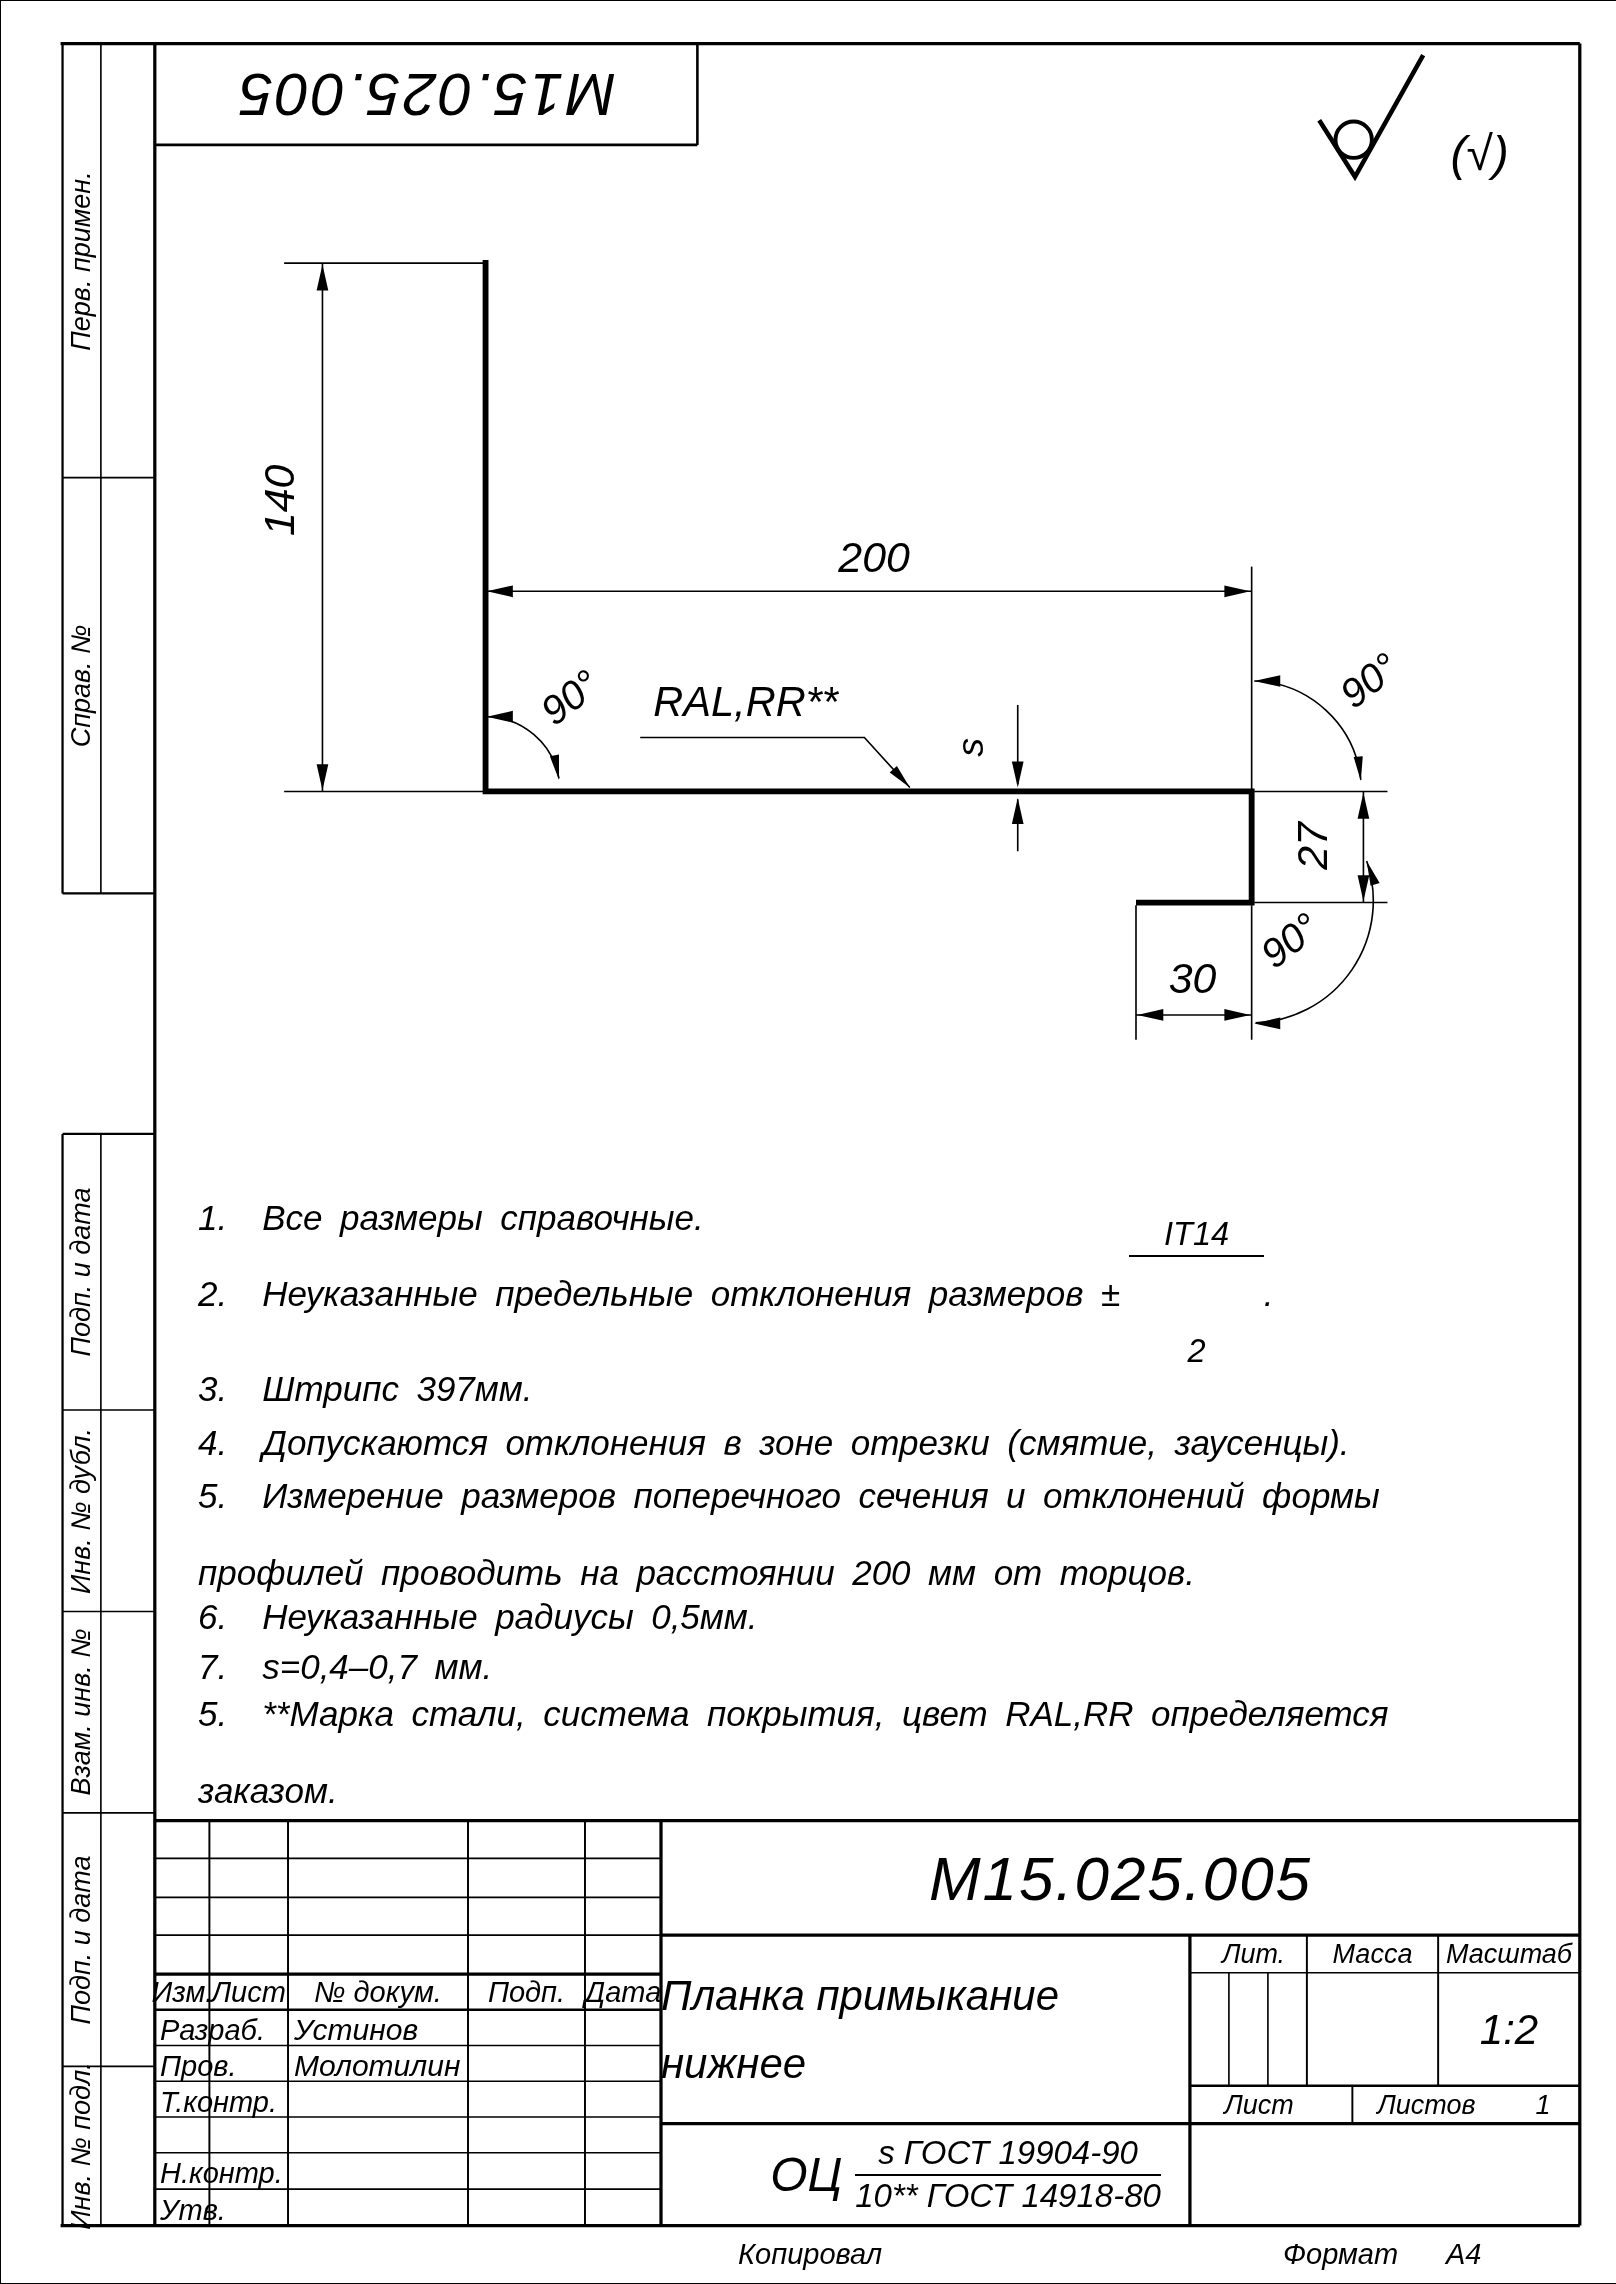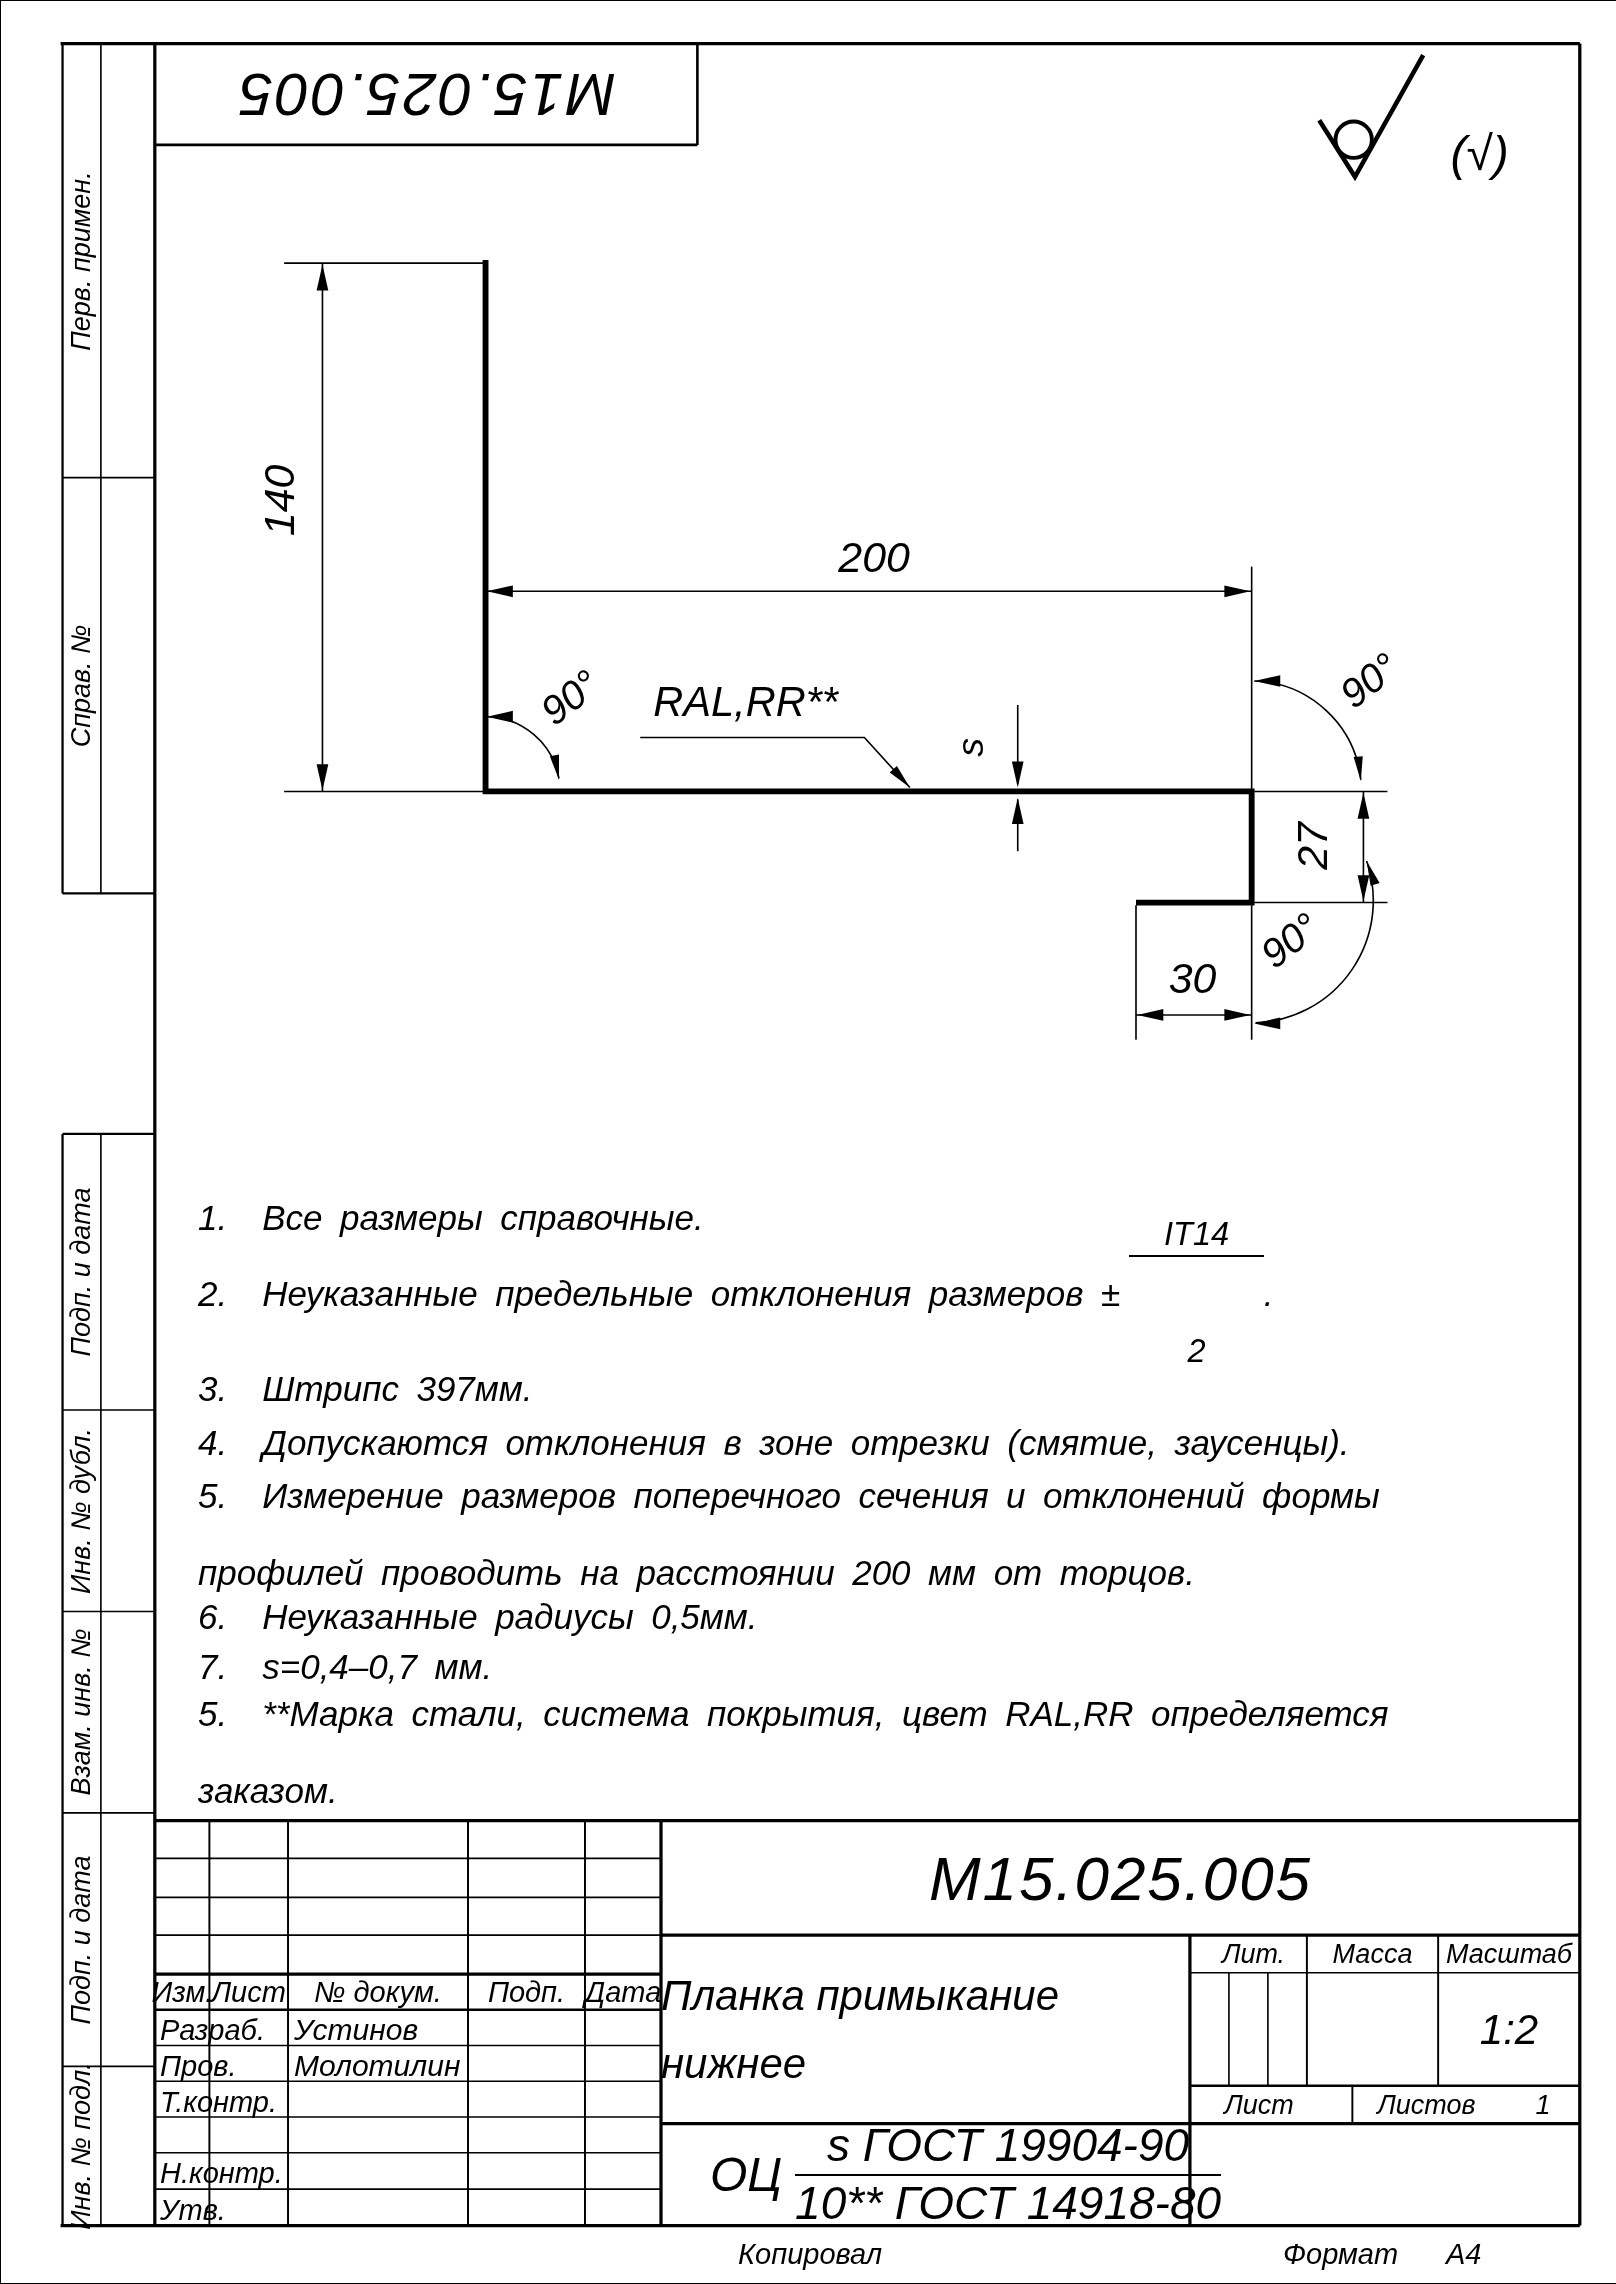--- a/index.html
+++ b/index.html
@@ -187,21 +187,21 @@
     <div class="abs tb-text" style="left:160px;top:2194px;font-size:29px">Утв.</div>
 
     <div class="abs ctr it designation">М15.025.005</div>
 
     <div class="abs ctr it name-cell">
       <div>Планка примыкание нижнее</div>
     </div>
 
     <div class="abs ctr it material-cell">
       <span class="pfx">ОЦ</span>
-      <span class="frac" style="font-size:46px">
+      <span class="frac" style="font-size:33px">
         <span class="top">s ГОСТ 19904-90</span>
         <span class="bot">10** ГОСТ 14918-80</span>
       </span>
     </div>
 
     <div class="abs ctr tb-text" style="left:1190px;top:1935px;width:127px;height:38px;font-size:27px">Лит.</div>
     <div class="abs ctr tb-text" style="left:1307px;top:1935px;width:131px;height:38px;font-size:27px">Масса</div>
     <div class="abs ctr tb-text" style="left:1438px;top:1935px;width:142px;height:38px;font-size:27px">Масштаб</div>
     <div class="abs ctr tb-text" style="left:1438px;top:1973px;width:142px;height:113px;font-size:42px">1:2</div>
 

